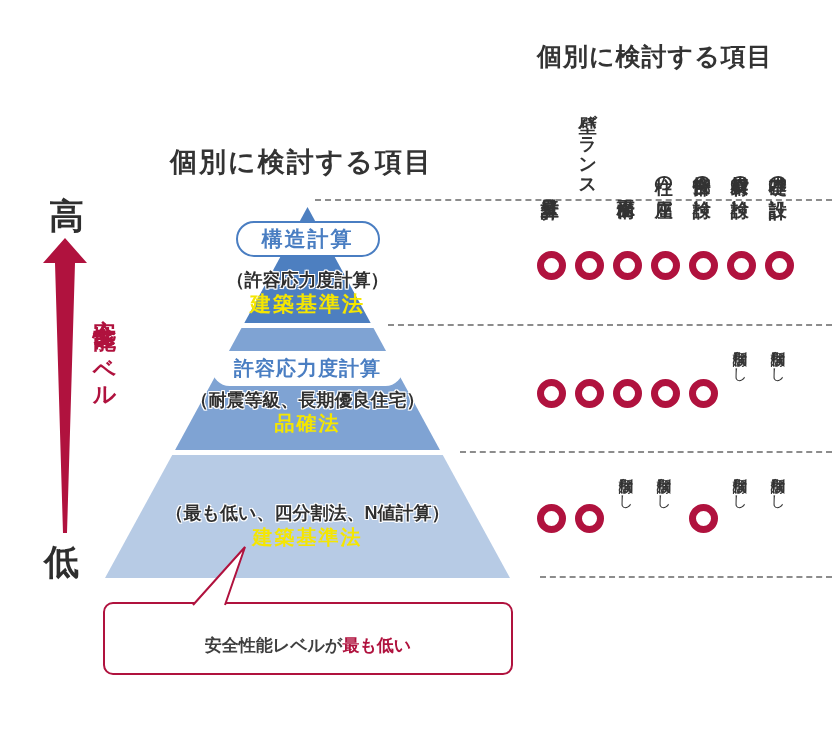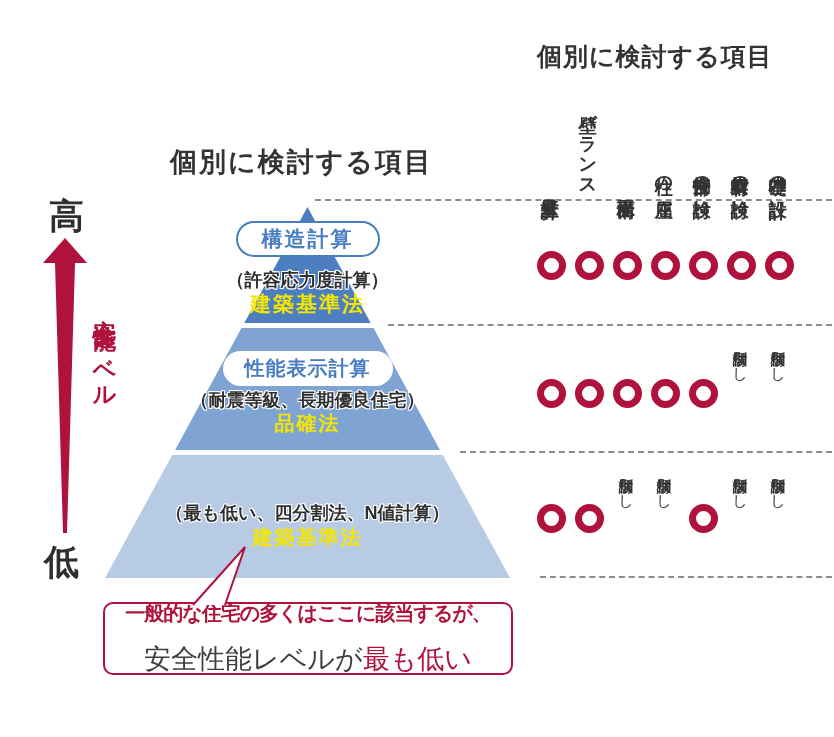--- a/index.html
+++ b/index.html
@@ -52,21 +52,21 @@
   .law-1{font-size:21px;} .law-2,.law-3{font-size:20px;}
   .t1-pill{top:221px;} .t1-sub{top:268px;} .t1-law{top:290px;}
   .t2-pill{top:351px;} .t2-sub{top:388px;} .t2-law{top:410px;}
   .t3-pill{top:467px;} .t3-sub{top:501px;} .t3-law{top:524px;}
 
   
   .callout{left:103px;top:602px;width:410px;height:73px;box-sizing:border-box;background:#fff;
            border:2px solid var(--crimson);border-radius:10px;display:flex;flex-direction:column;
            justify-content:center;align-items:center;z-index:2;}
   .callout-l1{font-size:20px;font-weight:bold;color:var(--crimson);letter-spacing:-1px;white-space:nowrap;}
-  .callout-l2{font-size:27px;font-weight:normal;color:#3f3f3f;letter-spacing:0px;white-space:nowrap;margin-top:14px;}
+  .callout-l2{font-size:17px;font-weight:bold;color:#3f3f3f;letter-spacing:0px;white-space:nowrap;margin-top:14px;}
   .callout-l2 .emph{color:var(--crimson);}
   .overlay-svg{position:absolute;left:0;top:0;width:834px;height:737px;pointer-events:none;}
   .tail-svg{z-index:3;}
 </style>
 </head>
 <body>
 
 <div id="stage">
 
   <div class="abs panel-title">個別に検討する項目</div>
@@ -86,29 +86,28 @@
   </svg>
 
   <div class="tier tier1"></div>
   <div class="tier tier2"></div>
   <div class="tier tier3"></div>
 
   <div class="tline t1-pill"><span class="pill pill-1">構造計算</span></div>
   <div class="tline t1-sub sub">（許容応力度計算）</div>
   <div class="tline t1-law law law-1">建築基準法</div>
 
-  <div class="tline t2-pill"><span class="pill pill-2">性能表示計算</span></div>
+  <div class="tline t2-pill"><span class="pill pill-2">許容応力度計算</span></div>
   <div class="tline t2-sub sub">（耐震等級、長期優良住宅）</div>
   <div class="tline t2-law law law-2">品確法</div>
 
   <div class="tline t3-sub sub">（最も低い、四分割法、N値計算）</div>
   <div class="tline t3-law law law-3">建築基準法</div>
 
   <div class="abs callout">
-    <div class="callout-l1">一般的な住宅の多くはここに該当するが、</div>
     <div class="callout-l2"><span>安全性能レベルが</span><span class="emph">最も低い</span></div>
   </div>
   <svg class="overlay-svg tail-svg" viewBox="0 0 834 737">
     <path d="M193,605 L245,547 L225,605" fill="#ffffff" stroke="#b0123e" stroke-width="2" stroke-linejoin="miter"></path>
   </svg>
 
 <div class="col-header" style="left: 539px;">壁量計算</div>
     <div class="col-header" style="left: 577px;">壁バランス</div>
     <div class="col-header" style="left: 615px;">水平構面</div>
     <div class="col-header" style="left: 653px;">柱の座屈</div>

